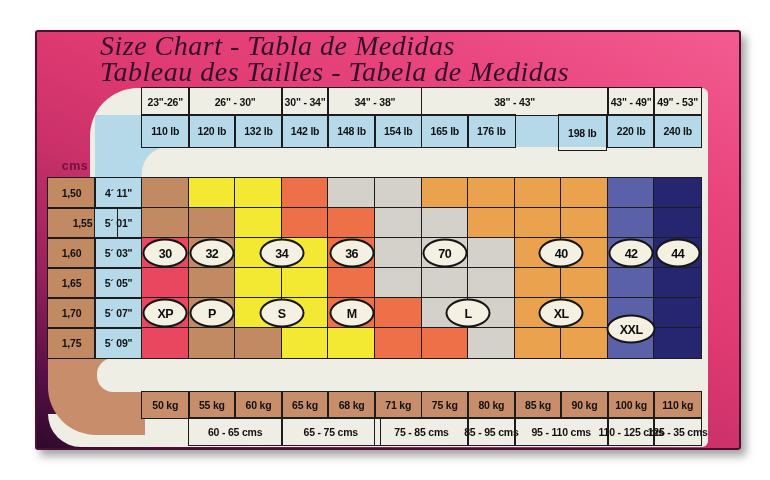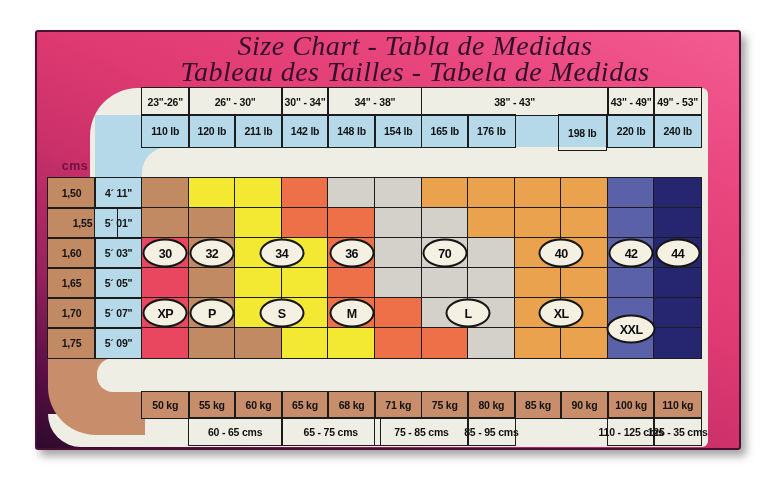--- a/index.html
+++ b/index.html
@@ -2,21 +2,21 @@
 <html style="--card_border: #4d0e36; --panel_white: #efeee4; --light_blue: #b6d9e9; --tan: #c28a63; --kg_band: #c88d6a; --title_color: #31102a; --cms_label_color: #6f1240; --grid_line: #1c1c1c; --oval_fill: #f4f1e2;"><head>
 <meta charset="utf-8">
 <style>
   html,body{margin:0;padding:0;background:#ffffff;width:770px;height:480px;overflow:hidden;}
   #stage{position:relative;width:770px;height:480px;font-family:"Liberation Sans","DejaVu Sans",sans-serif;}
   #card{position:absolute;left:35px;top:30px;width:702px;height:416px;
         border:2px solid var(--card_border);border-radius:3px;
         background:linear-gradient(205deg,#f35c90 0%,#e9467e 22%,#e03a72 42%,#cb3169 58%,#99225c 76%,#5c1047 89%,#2d0a2d 100%);
         box-shadow:5px 6px 9px rgba(90,90,90,.55);}
   .abs{position:absolute;}
-  #title{left:100px;top:33px;width:630px;text-align:center;
+  #title{left:100px;top:33px;width:630px;text-align:left;
          font-family:"Liberation Serif","DejaVu Serif",serif;font-style:italic;font-weight:500;
          color:var(--title_color);font-size:28px;line-height:26px;letter-spacing:.5px;z-index:2;}
   #panelA{left:90px;top:88px;width:618px;height:359px;background:var(--panel_white);
           border-radius:48px 6px 6px 0;z-index:3;}
   #panelB{left:48px;top:414px;width:400px;height:33px;background:var(--panel_white);
           border-radius:0 0 0 38px;z-index:3;}
   #blueH{left:95px;top:115px;width:606px;height:32px;background:var(--light_blue);border-radius:30px 0 0 0;z-index:4;}
   #blueV{left:95px;top:115px;width:47px;height:243px;background:var(--light_blue);z-index:4;}
   #blueCorner{left:142px;top:147px;width:40px;height:33px;background:var(--light_blue);z-index:4;}
   #gapTop{left:142px;top:147px;width:566px;height:31px;background:var(--panel_white);border-radius:26px 0 0 0;z-index:5;}
@@ -66,21 +66,21 @@
       <div class="cell" style="left: 46.5833px; top: 0px; width: 93.1667px; height: 27px;">26" - 30"</div>
       <div class="cell" style="left: 139.75px; top: 0px; width: 46.5833px; height: 27px;">30" - 34"</div>
       <div class="cell" style="left: 186.333px; top: 0px; width: 93.1667px; height: 27px;">34" - 38"</div>
       <div class="cell" style="left: 279.5px; top: 0px; width: 186.333px; height: 27px;">38" - 43"</div>
       <div class="cell" style="left: 465.833px; top: 0px; width: 46.5833px; height: 27px;">43" - 49"</div>
       <div class="cell" style="left: 512.417px; top: 0px; width: 46.5833px; height: 27px;">49" - 53"</div>
     </div>
   <div id="rowLb" class="rowbox" style="left:142px;top:115px;width:559px;height:32px;">
       <div class="cell" style="left: 0px; top: 0px; width: 46.5833px; height: 32px;">110 lb</div>
       <div class="cell" style="left: 46.5833px; top: 0px; width: 46.5833px; height: 32px;">120 lb</div>
-      <div class="cell" style="left: 93.1667px; top: 0px; width: 46.5833px; height: 32px;">211 lb</div>
+      <div class="cell" style="left: 93.1667px; top: 0px; width: 46.5833px; height: 32px;">132 lb</div>
       <div class="cell" style="left: 139.75px; top: 0px; width: 46.5833px; height: 32px;">142 lb</div>
       <div class="cell" style="left: 186.333px; top: 0px; width: 46.5833px; height: 32px;">148 lb</div>
       <div class="cell" style="left: 232.917px; top: 0px; width: 46.5833px; height: 32px;">154 lb</div>
       <div class="cell" style="left: 279.5px; top: 0px; width: 46.5833px; height: 32px;">165 lb</div>
       <div class="cell" style="left: 326.083px; top: 0px; width: 46.5833px; height: 32px;">176 lb</div>
       <div class="cell" style="left: 417px; top: 0px; width: 46.5833px; height: 35px;">198 lb</div>
       <div class="cell" style="left: 465.833px; top: 0px; width: 46.5833px; height: 32px;">220 lb</div>
       <div class="cell" style="left: 512.417px; top: 0px; width: 46.5833px; height: 32px;">240 lb</div>
     </div>
   <div id="colHeights" class="rowbox" style="left:48px;top:178px;width:47px;height:180px;">
@@ -185,20 +185,21 @@
       <div class="cell" style="left: 372.667px; top: 0px; width: 46.5833px; height: 26px;">85 kg</div>
       <div class="cell" style="left: 419.25px; top: 0px; width: 46.5833px; height: 26px;">90 kg</div>
       <div class="cell" style="left: 465.833px; top: 0px; width: 46.5833px; height: 26px;">100 kg</div>
       <div class="cell" style="left: 512.417px; top: 0px; width: 46.5833px; height: 26px;">110 kg</div>
     </div>
   <div id="rowCms" class="rowbox" style="left:142px;top:418px;width:559px;height:27px;">
       <div class="cell" style="left: 46.5833px; top: 0px; width: 93.1667px; height: 27px;">60 - 65 cms</div>
       <div class="cell" style="left: 139.75px; top: 0px; width: 98px; height: 27px;">65 - 75 cms</div>
       <div class="cell" style="left: 232.917px; top: 0px; width: 93.1667px; height: 27px;">75 - 85 cms</div>
       <div class="cell" style="left: 326.083px; top: 0px; width: 46.5833px; height: 27px;">85 - 95 cms</div>
+      <div class="cell" style="left: 372.667px; top: 0px; width: 93.1667px; height: 27px;">95 - 110 cms</div>
       <div class="cell" style="left: 465.833px; top: 0px; width: 46.5833px; height: 27px;">110 - 125 cms</div>
       <div class="cell" style="left: 512.417px; top: 0px; width: 46.5833px; height: 27px;">125 - 35 cms</div>
     </div>
 <div class="oval" style="left: 165.292px; top: 253px; width: 45px;">30</div>
     <div class="oval" style="left: 211.875px; top: 253px; width: 45px;">32</div>
     <div class="oval" style="left: 281.75px; top: 253px; width: 45px;">34</div>
     <div class="oval" style="left: 351.625px; top: 253px; width: 45px;">36</div>
     <div class="oval" style="left: 444.792px; top: 253px; width: 45px;">70</div>
     <div class="oval" style="left: 561.25px; top: 253px; width: 45px;">40</div>
     <div class="oval" style="left: 631.125px; top: 253px; width: 45px;">42</div>

